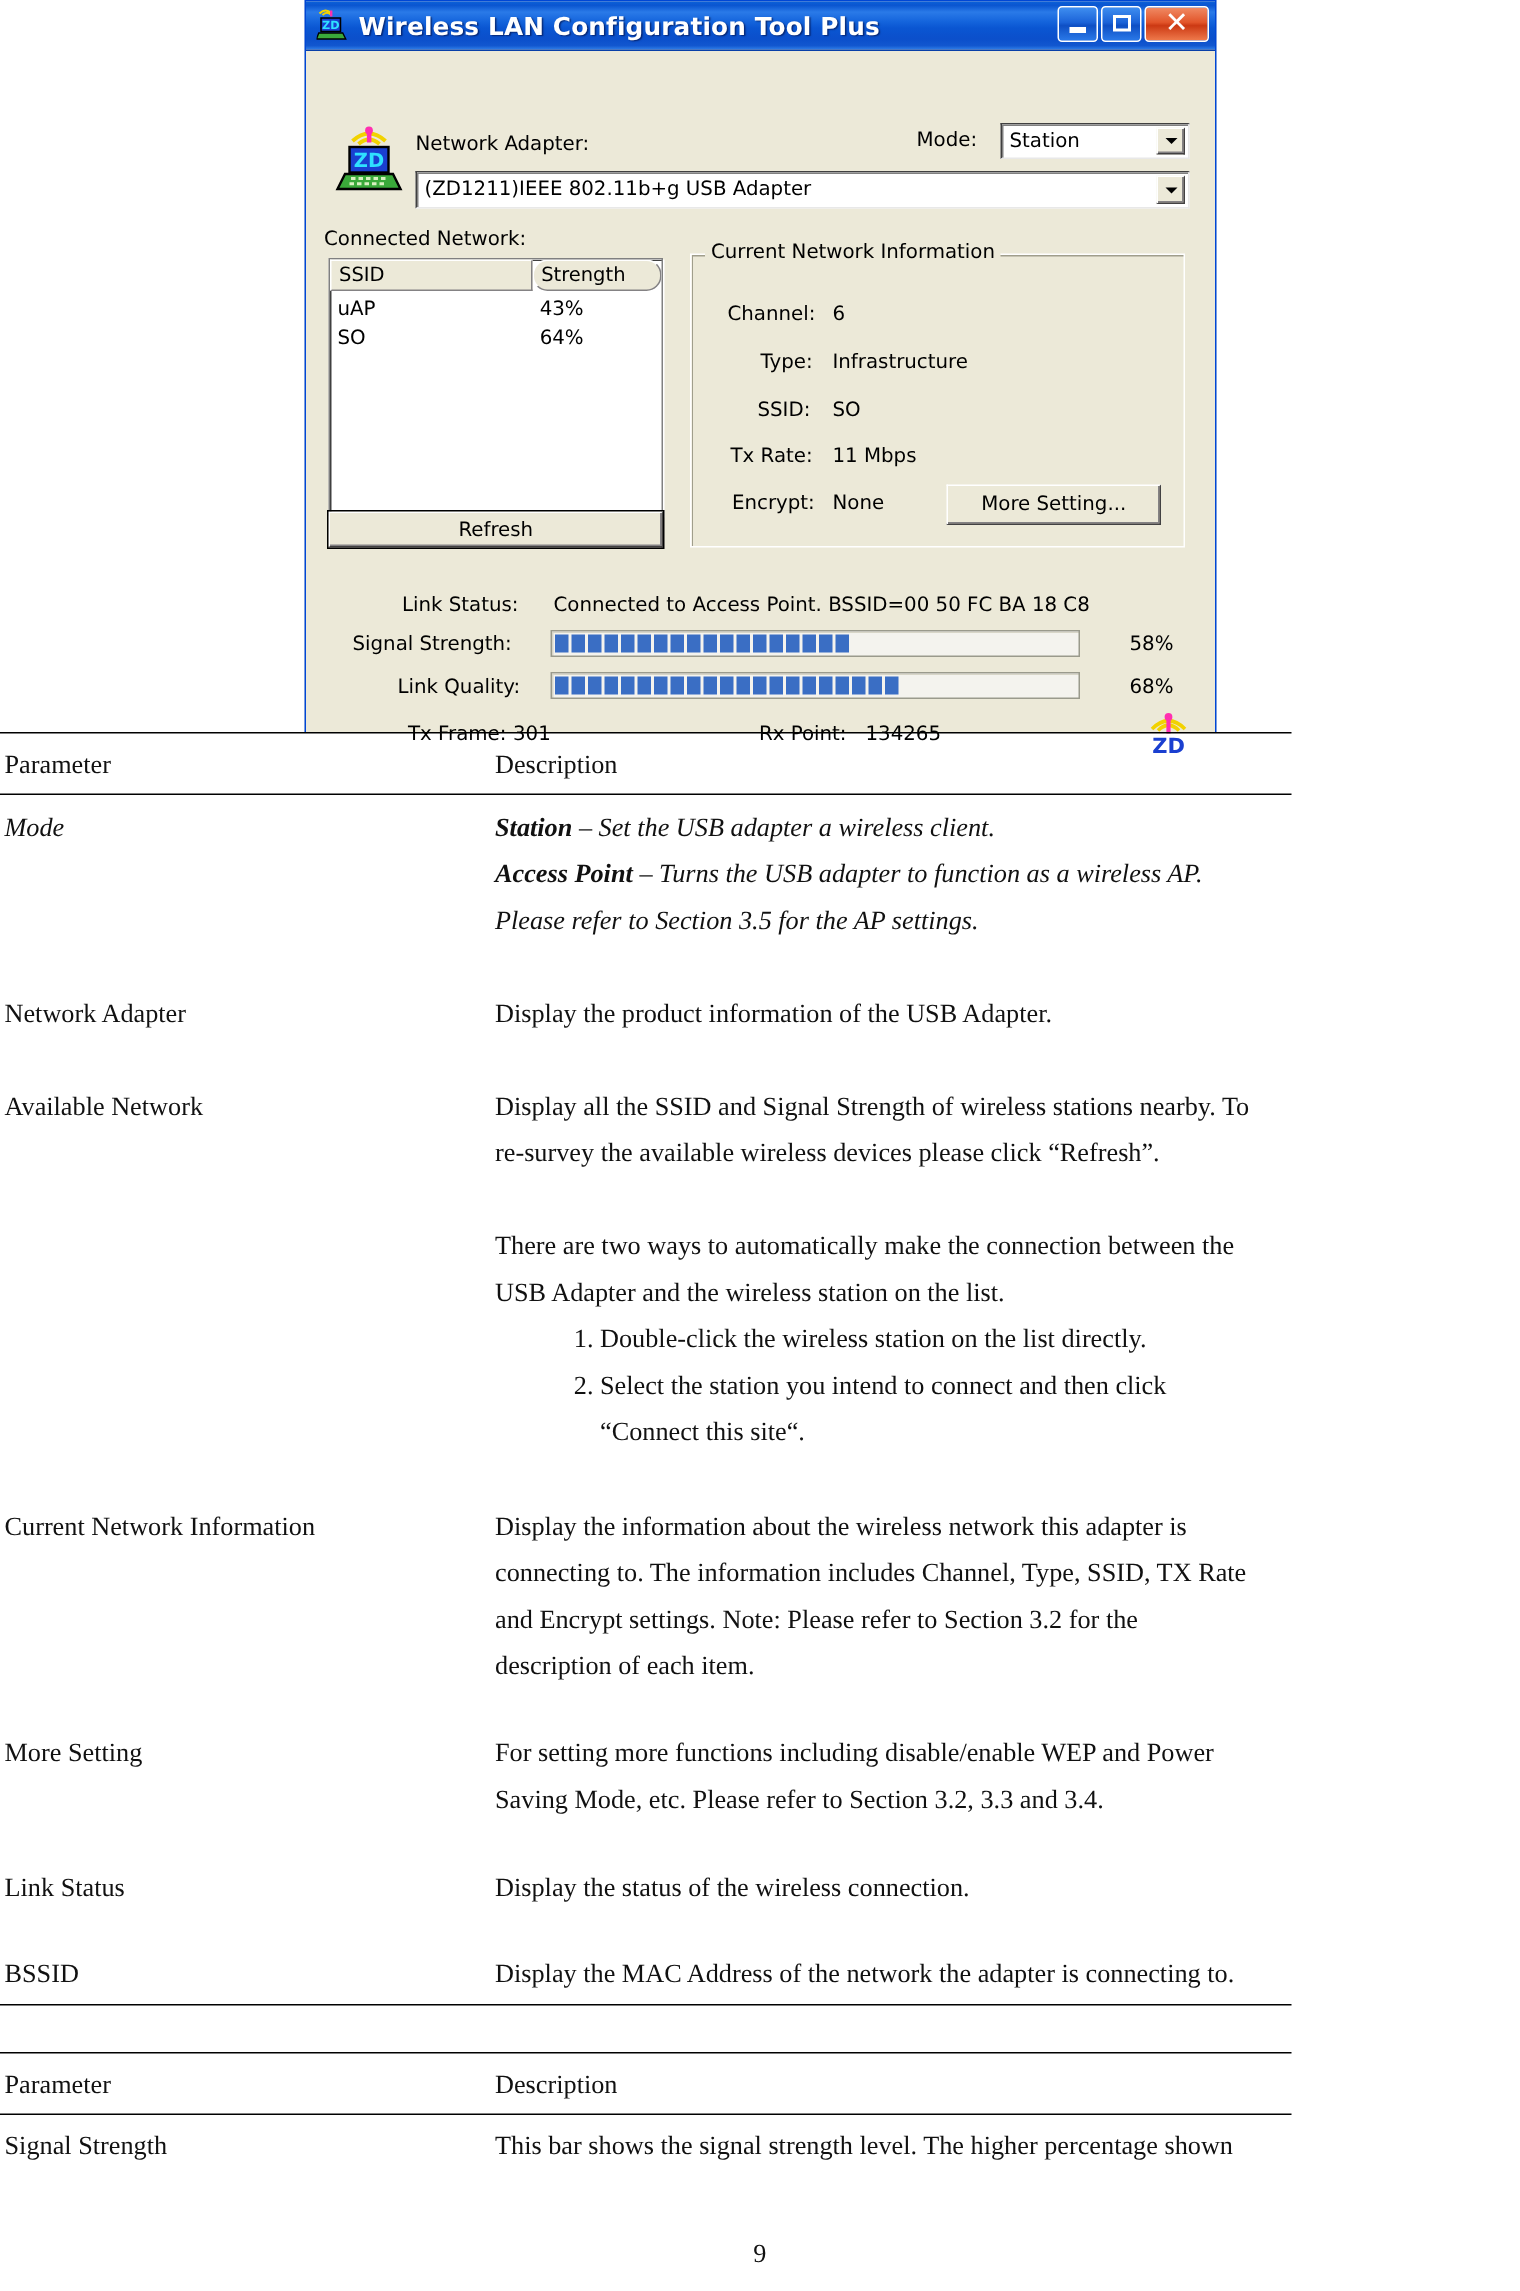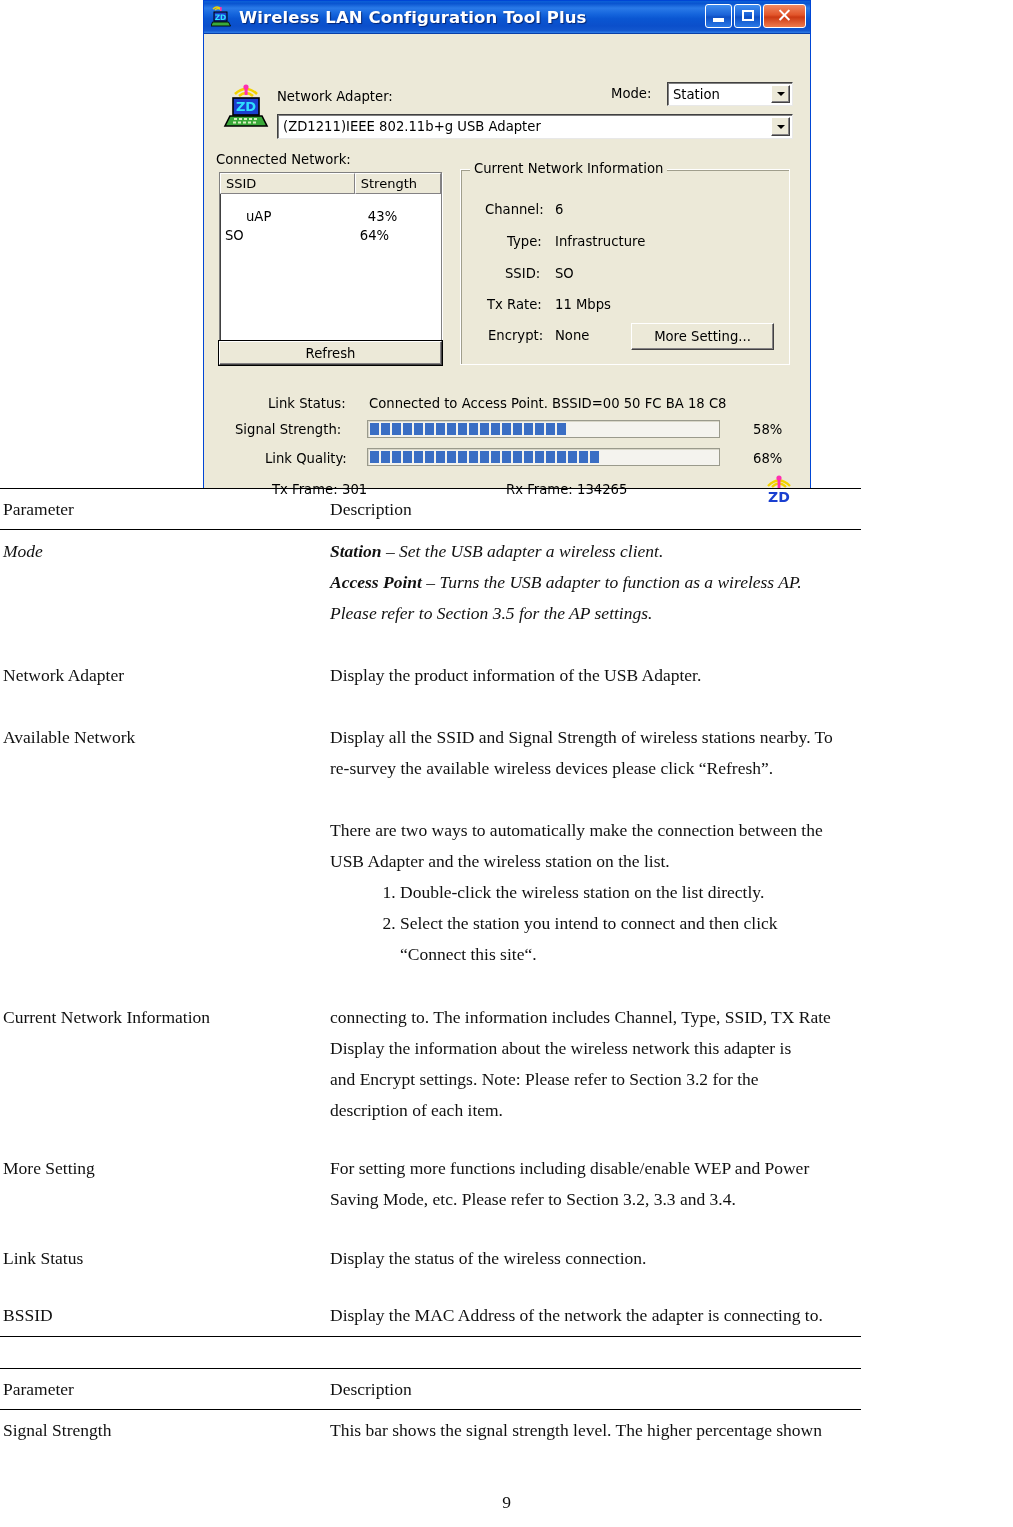--- a/index.html
+++ b/index.html
@@ -290,23 +290,23 @@
       <span class="carrow">
           <i class="tri"></i>
         </span>
     </span>
 
     <span class="lbl" style="left:12px; top:118px;">Connected Network:</span>
 
     <div class="listbox" style="left:15px; top:138px; width:223px; height:172px;">
       <div class="lv-head">
         <span class="lv-th" style="width:136px;">SSID</span>
-        <span class="lv-th" style="width:87px;">Strength</span>
-      </div>
-      <div class="lv-row" style="margin-top:13px;padding-left:21px;">
+        <span class="lv-th" style="width:87px;border-radius:10px;">Strength</span>
+      </div>
+      <div class="lv-row" style="margin-top:3px;">
         <span class="lv-cell" style="width:136px;">uAP</span>
         <span class="lv-cell" style="width:87px;">43%</span>
       </div>
       <div class="lv-row">
         <span class="lv-cell" style="width:136px;">SO</span>
         <span class="lv-cell" style="width:87px;">64%</span>
       </div>
     </div>
 
     <span class="btn default" style="left:15px; top:307px; width:223px; height:24px;">
@@ -382,21 +382,21 @@
         <i class="pseg"></i>
         <i class="pseg"></i>
         <i class="pseg"></i>
         <i class="pseg"></i>
         <i class="pseg"></i>
       </div>
     <span class="lbl" style="left:549px; top:417px;">68%</span>
 
     <span class="lbl" style="left:68px; top:448px;">Tx Frame:</span>
     <span class="lbl" style="left:138px; top:448px;">301</span>
-    <span class="lbl" style="left:302px; top:448px;">Rx Frame:</span>
+    <span class="lbl" style="left:302px; top:448px;">Rx Point:</span>
     <span class="lbl" style="left:373px; top:448px;">134265</span>
 
     <span style="position:absolute; left:558px; top:438px;">
       <svg width="34" height="34" viewBox="0 0 34 34">
         <path d="M6 14 q11 -11 22 0" stroke="#f2d200" stroke-width="2.4" fill="none"></path>
         <path d="M10 15 q7 -7 14 0" stroke="#f2d200" stroke-width="2.4" fill="none"></path>
         <rect x="15.6" y="5" width="2.8" height="12" fill="#ff2fb0"></rect>
         <circle cx="17" cy="6" r="2.6" fill="#ff2fb0"></circle>
         <text x="17" y="30" font-size="14" font-family="DejaVu Sans, sans-serif" font-weight="bold" fill="#1a3fd0" text-anchor="middle">ZD</text>
       </svg>
@@ -454,22 +454,22 @@
           <li>Select the station you intend to connect and then click “Connect this site“.</li>
         </ol>
       </div>
     </div>
 
     <div class="row" style="padding-top:32px;">
       <div class="c1">
           <p>Current Network Information</p>
         </div>
       <div class="c2">
+        <p><span>Display the information about the wireless network this adapter is</span></p>
         <p><span>connecting to. The information includes Channel, Type, SSID, TX Rate</span></p>
-        <p><span>Display the information about the wireless network this adapter is</span></p>
         <p><span>and Encrypt settings. Note: Please refer to Section 3.2 for the</span></p>
         <p><span>description of each item.</span></p>
       </div>
     </div>
 
     <div class="row" style="padding-top:27px;">
       <div class="c1">
           <p>More Setting</p>
         </div>
       <div class="c2">

